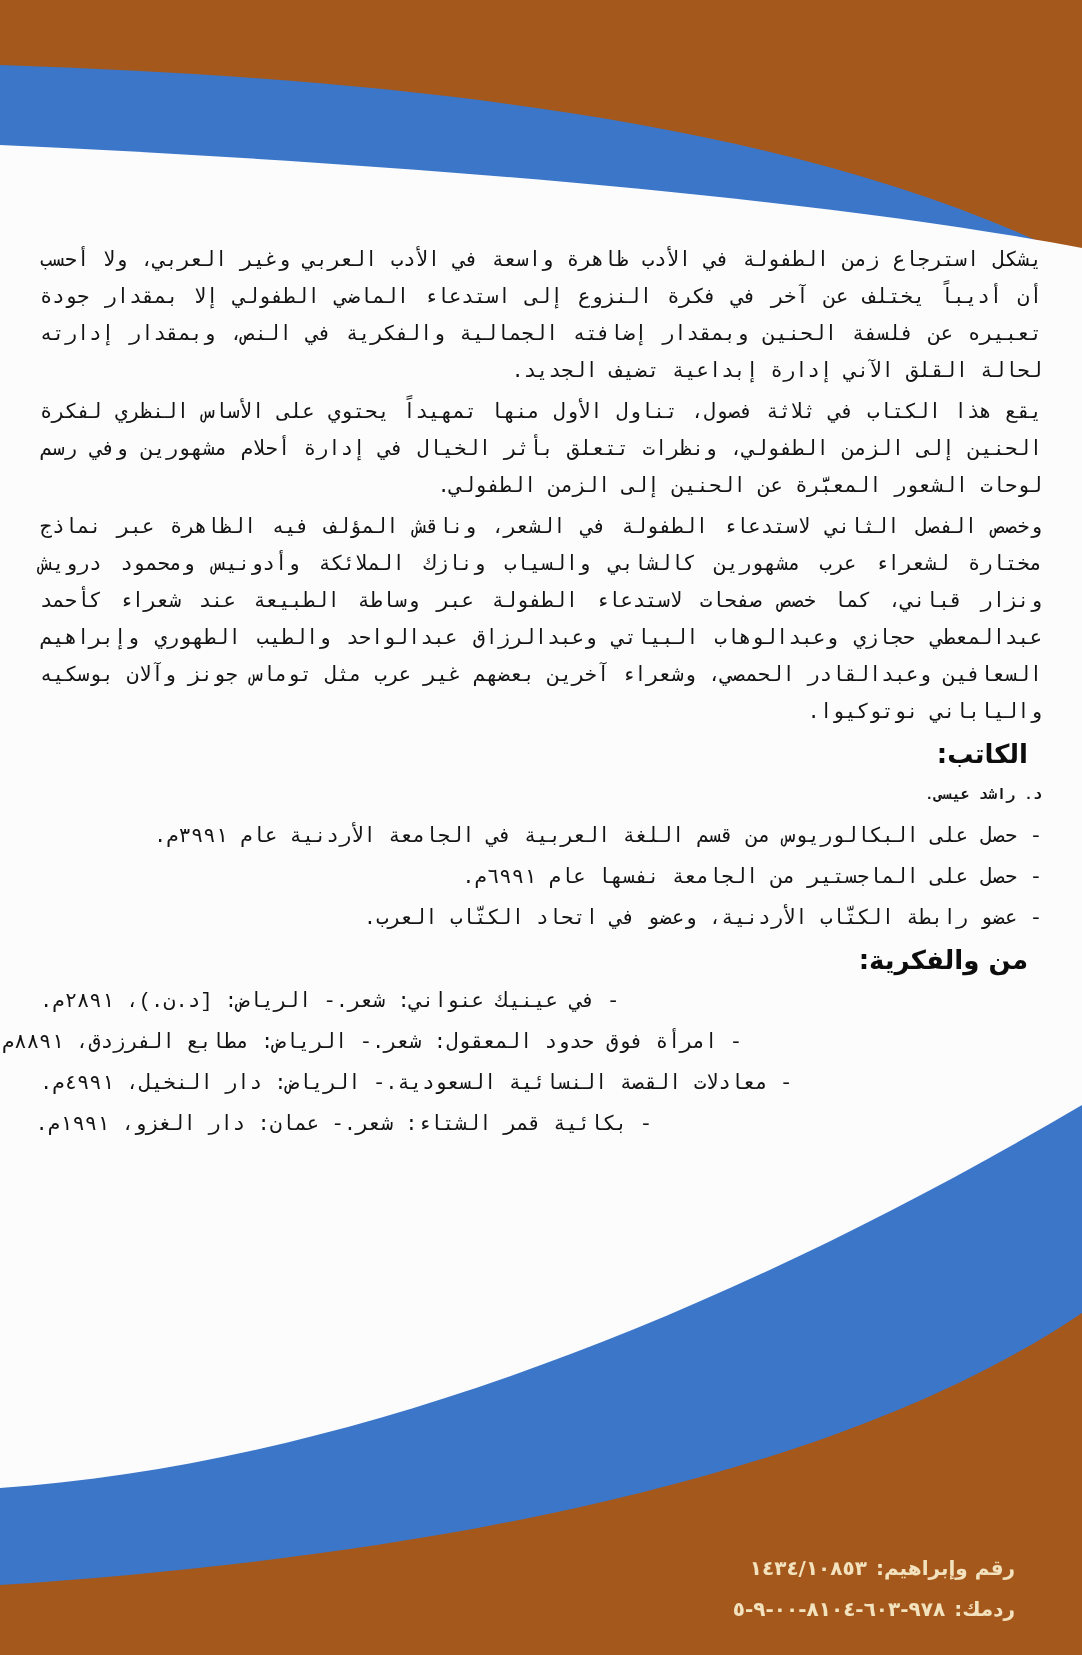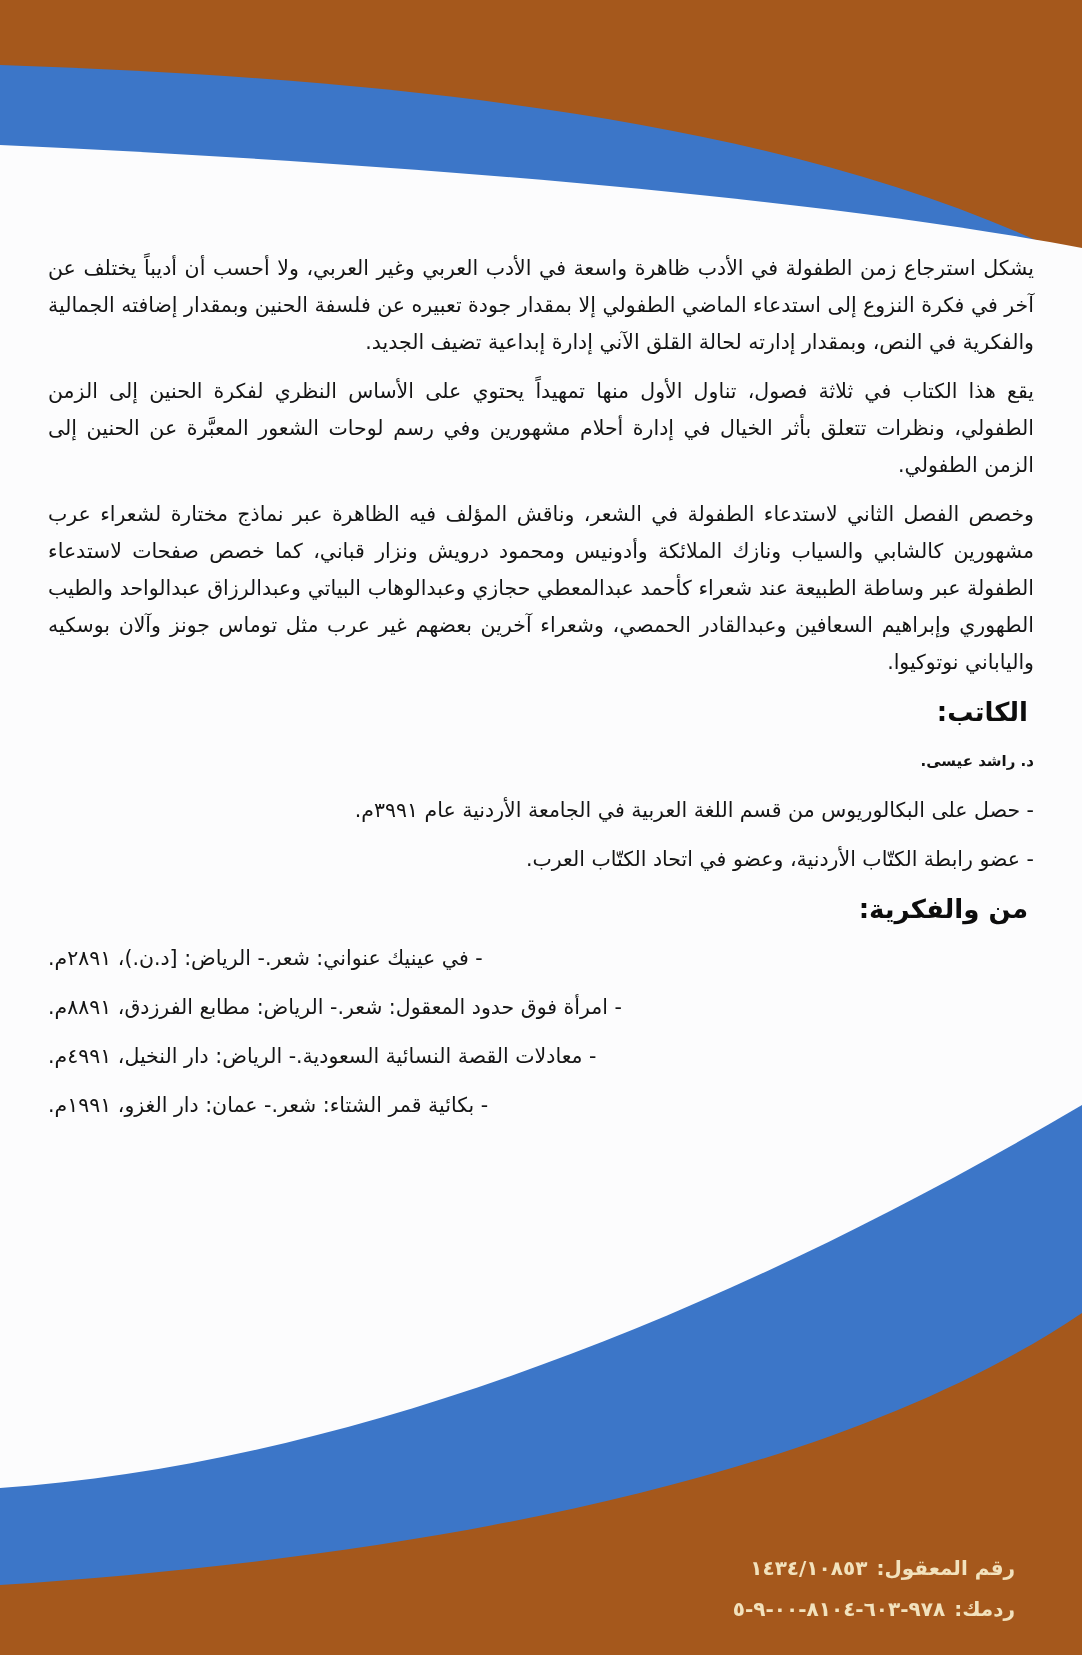--- a/index.html
+++ b/index.html
@@ -6,21 +6,21 @@
   body{
     width:1082px;height:1655px;position:relative;overflow:hidden;
     font-family:"DejaVu Sans",sans-serif;background:#a5581c;
   }
   .bg-svg{position:absolute;inset:0;width:1082px;height:1655px;display:block;}
   .content{
     position:absolute;top:238px;right:0;left:0;
     padding:0 36px;direction:rtl;color:#141414;
     font-size:20.5px;line-height:37px;text-align:justify;
   }
-  .content p{margin:12px;}
+  .content p{margin:4px;font-family:Liberation Mono, monospace;}
   h2{
     font-size:26px;line-height:38px;font-weight:bold;margin:2px 0 0 0;
     padding-right:18px;text-align:right;color:#0d0d0d;
   }
   .author-name{font-weight:bold;font-size:15px;text-align:right;margin:0;}
   .bullet{margin:0;text-align:right;}
   .work{margin:0;text-align:left;white-space:nowrap;}
   .work.w0{padding-right:165px;}
   .work.w1{padding-right:300px;}
   .work.w2{padding-right:235px;}
@@ -43,32 +43,33 @@
 
 <div class="content">
 
   <p>يشكل استرجاع زمن الطفولة في الأدب ظاهرة واسعة في الأدب العربي وغير العربي، ولا أحسب أن أديباً يختلف عن آخر في فكرة النزوع إلى استدعاء الماضي الطفولي إلا بمقدار جودة تعبيره عن فلسفة الحنين وبمقدار إضافته الجمالية والفكرية في النص، وبمقدار إدارته لحالة القلق الآني إدارة إبداعية تضيف الجديد.</p>
   <p>يقع هذا الكتاب في ثلاثة فصول، تناول الأول منها تمهيداً يحتوي على الأساس النظري لفكرة الحنين إلى الزمن الطفولي، ونظرات تتعلق بأثر الخيال في إدارة أحلام مشهورين وفي رسم لوحات الشعور المعبَّرة عن الحنين إلى الزمن الطفولي.</p>
   <p>وخصص الفصل الثاني لاستدعاء الطفولة في الشعر، وناقش المؤلف فيه الظاهرة عبر نماذج مختارة لشعراء عرب مشهورين كالشابي والسياب ونازك الملائكة وأدونيس ومحمود درويش ونزار قباني، كما خصص صفحات لاستدعاء الطفولة عبر وساطة الطبيعة عند شعراء كأحمد عبدالمعطي حجازي وعبدالوهاب البياتي وعبدالرزاق عبدالواحد والطيب الطهوري وإبراهيم السعافين وعبدالقادر الحمصي، وشعراء آخرين بعضهم غير عرب مثل توماس جونز وآلان بوسكيه والياباني نوتوكيوا.</p>
 
   <h2>الكاتب:</h2>
   <p class="author-name">د. راشد عيسى.</p>
   <p class="bullet">- حصل على البكالوريوس من قسم اللغة العربية في الجامعة الأردنية عام ٣٩٩١م.</p>
+  <p class="bullet">- حصل على الماجستير من الجامعة نفسها عام ٦٩٩١م.</p>
   <p class="bullet">- عضو رابطة الكتّاب الأردنية، وعضو في اتحاد الكتّاب العرب.</p>
 
   <h2>من والفكرية:</h2>
   <p class="work w0">- في عينيك عنواني: شعر.- الرياض: [د.ن.)، ٢٨٩١م.</p>
   <p class="work w1">- امرأة فوق حدود المعقول: شعر.- الرياض: مطابع الفرزدق، ٨٨٩١م.</p>
   <p class="work w2">- معادلات القصة النسائية السعودية.- الرياض: دار النخيل، ٤٩٩١م.</p>
   <p class="work w3">- بكائية قمر الشتاء: شعر.- عمان: دار الغزو، ١٩٩١م.</p>
 
 </div>
 
 <div class="footer">
   <div class="row">
-    <span>رقم المعقول:</span>
+    <span>رقم وإبراهيم:</span>
     <span class="num-ltr">١٤٣٤/١٠٨٥٣</span>
   </div>
   <div class="row">
     <span>ردمك:</span>
     <span class="num-ltr">٩٧٨-٦٠٣-٨١٠٤-٠٠-٩-٥</span>
   </div>
 </div>
 
 </body></html>

